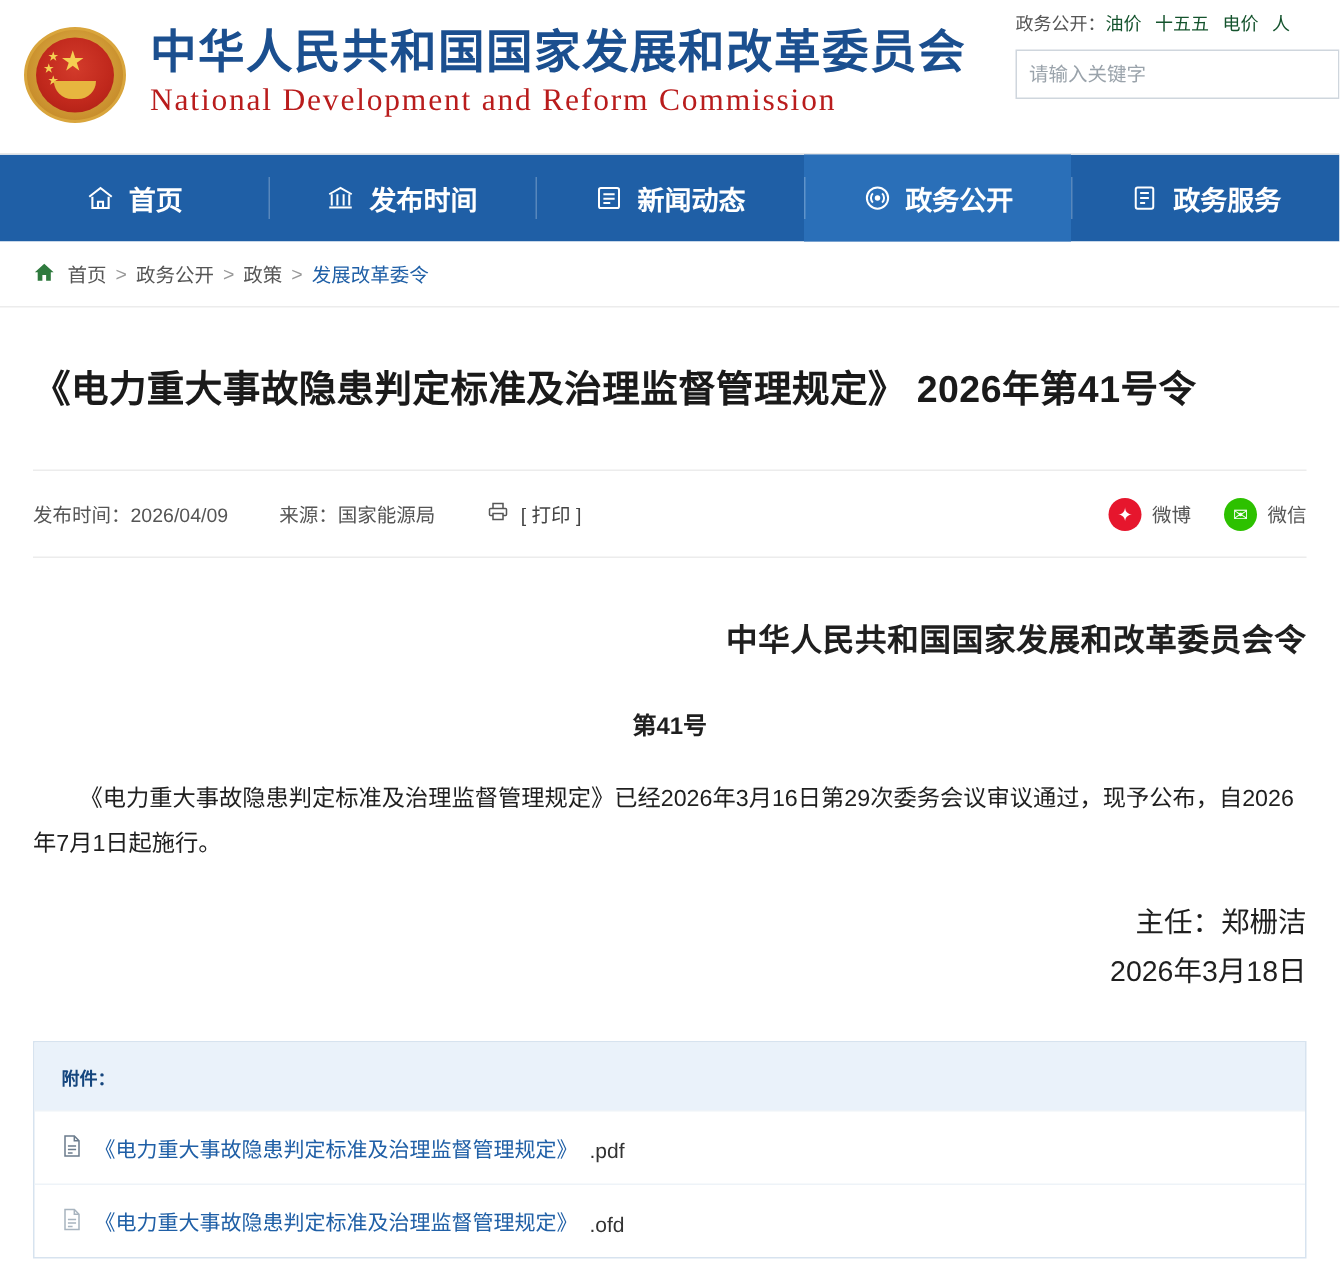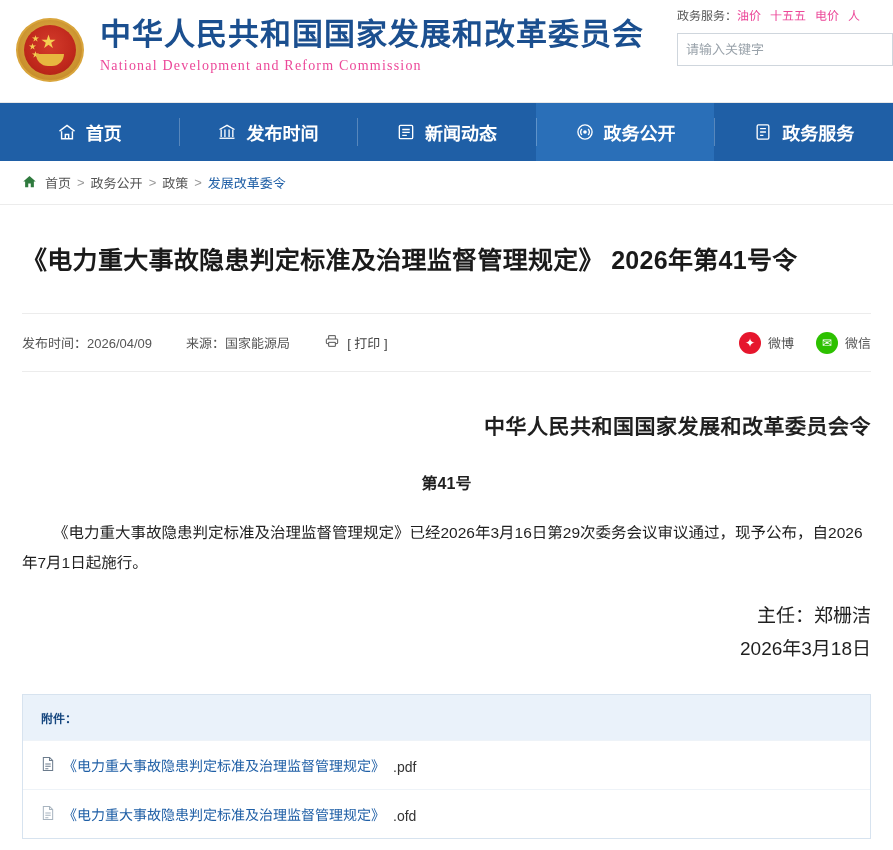--- a/index.html
+++ b/index.html
@@ -69,41 +69,41 @@
     font-family: "Liberation Serif", serif;
     font-weight: bold;
     font-size: 31px;
     letter-spacing: 1px;
     color: #1b4f8f;
     line-height: 38px;
     white-space: nowrap;
   }
   .title-en {
     font-family: "Liberation Serif", serif;
-    font-size: 14px;
+    font-size: 21px;
     letter-spacing: 1.2px;
-    color: #ec4899;
+    color: #b91c1c;
     line-height: 24px;
     white-space: nowrap;
   }
 
   .search-area {
     margin-left: auto;
     width: 216px;
     padding-top: 7px;
     padding-right: 0;
   }
   .hot {
     font-size: 12px;
     color: #555;
     white-space: nowrap;
     line-height: 18px;
     overflow: hidden;
   }
-  .hot a { color: #ec4899; text-decoration: none; margin-right: 9px; }
+  .hot a { color: #14532d; text-decoration: none; margin-right: 9px; }
   .searchbox {
     margin-top: 8px;
     height: 33px;
     border: 1px solid #cfd6dd;
     background: #fff;
     display: flex;
     align-items: center;
   }
   .searchbox input {
     border: 0; outline: 0;
@@ -267,21 +267,21 @@
     <div class="gear"></div>
   </div>
 
   <div class="titleblock">
     <div class="title-cn">中华人民共和国国家发展和改革委员会</div>
     <div class="title-en">National Development and Reform Commission</div>
   </div>
 
   <div class="search-area">
     <div class="hot">
-      <span>政务服务：</span><a href="#">油价</a><a href="#">十五五</a><a href="#">电价</a><a href="#">人</a>
+      <span>政务公开：</span><a href="#">油价</a><a href="#">十五五</a><a href="#">电价</a><a href="#">人</a>
     </div>
     <div class="searchbox">
       <input type="text" placeholder="请输入关键字" style="">
     </div>
   </div>
 </div>
 
 <div class="nav">
   <div class="nav-item">
     <span class="nav-ico">

